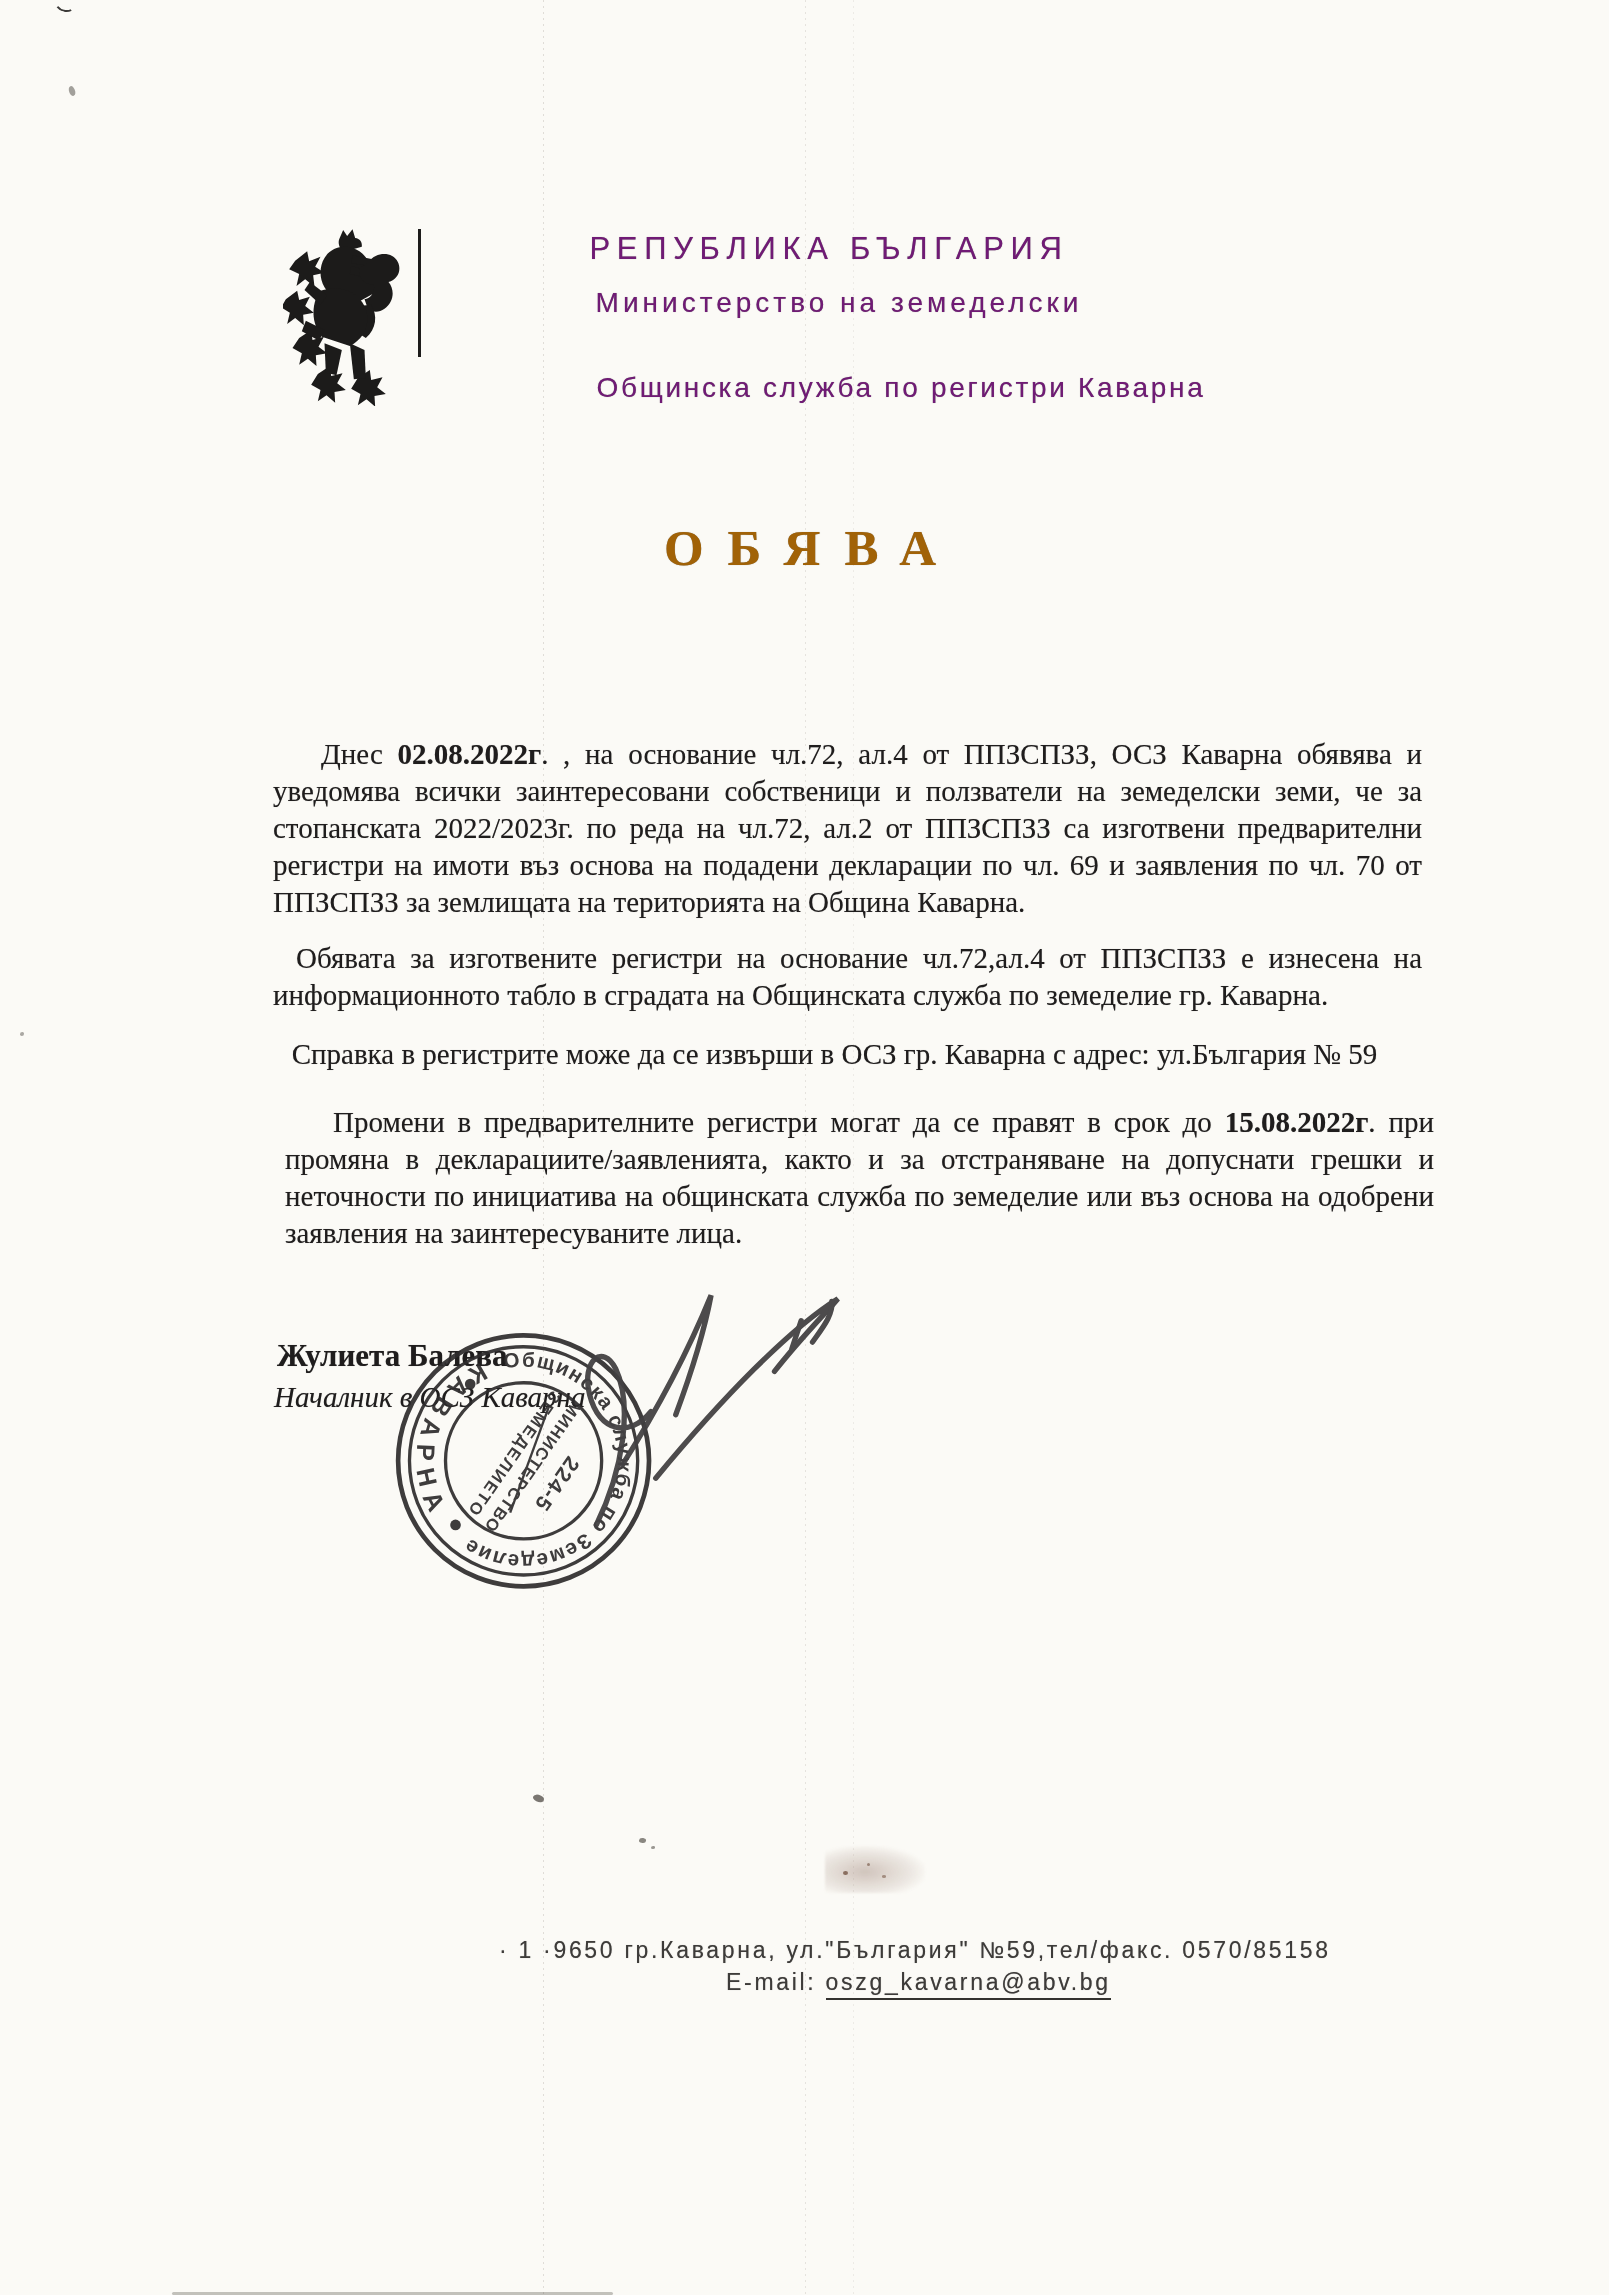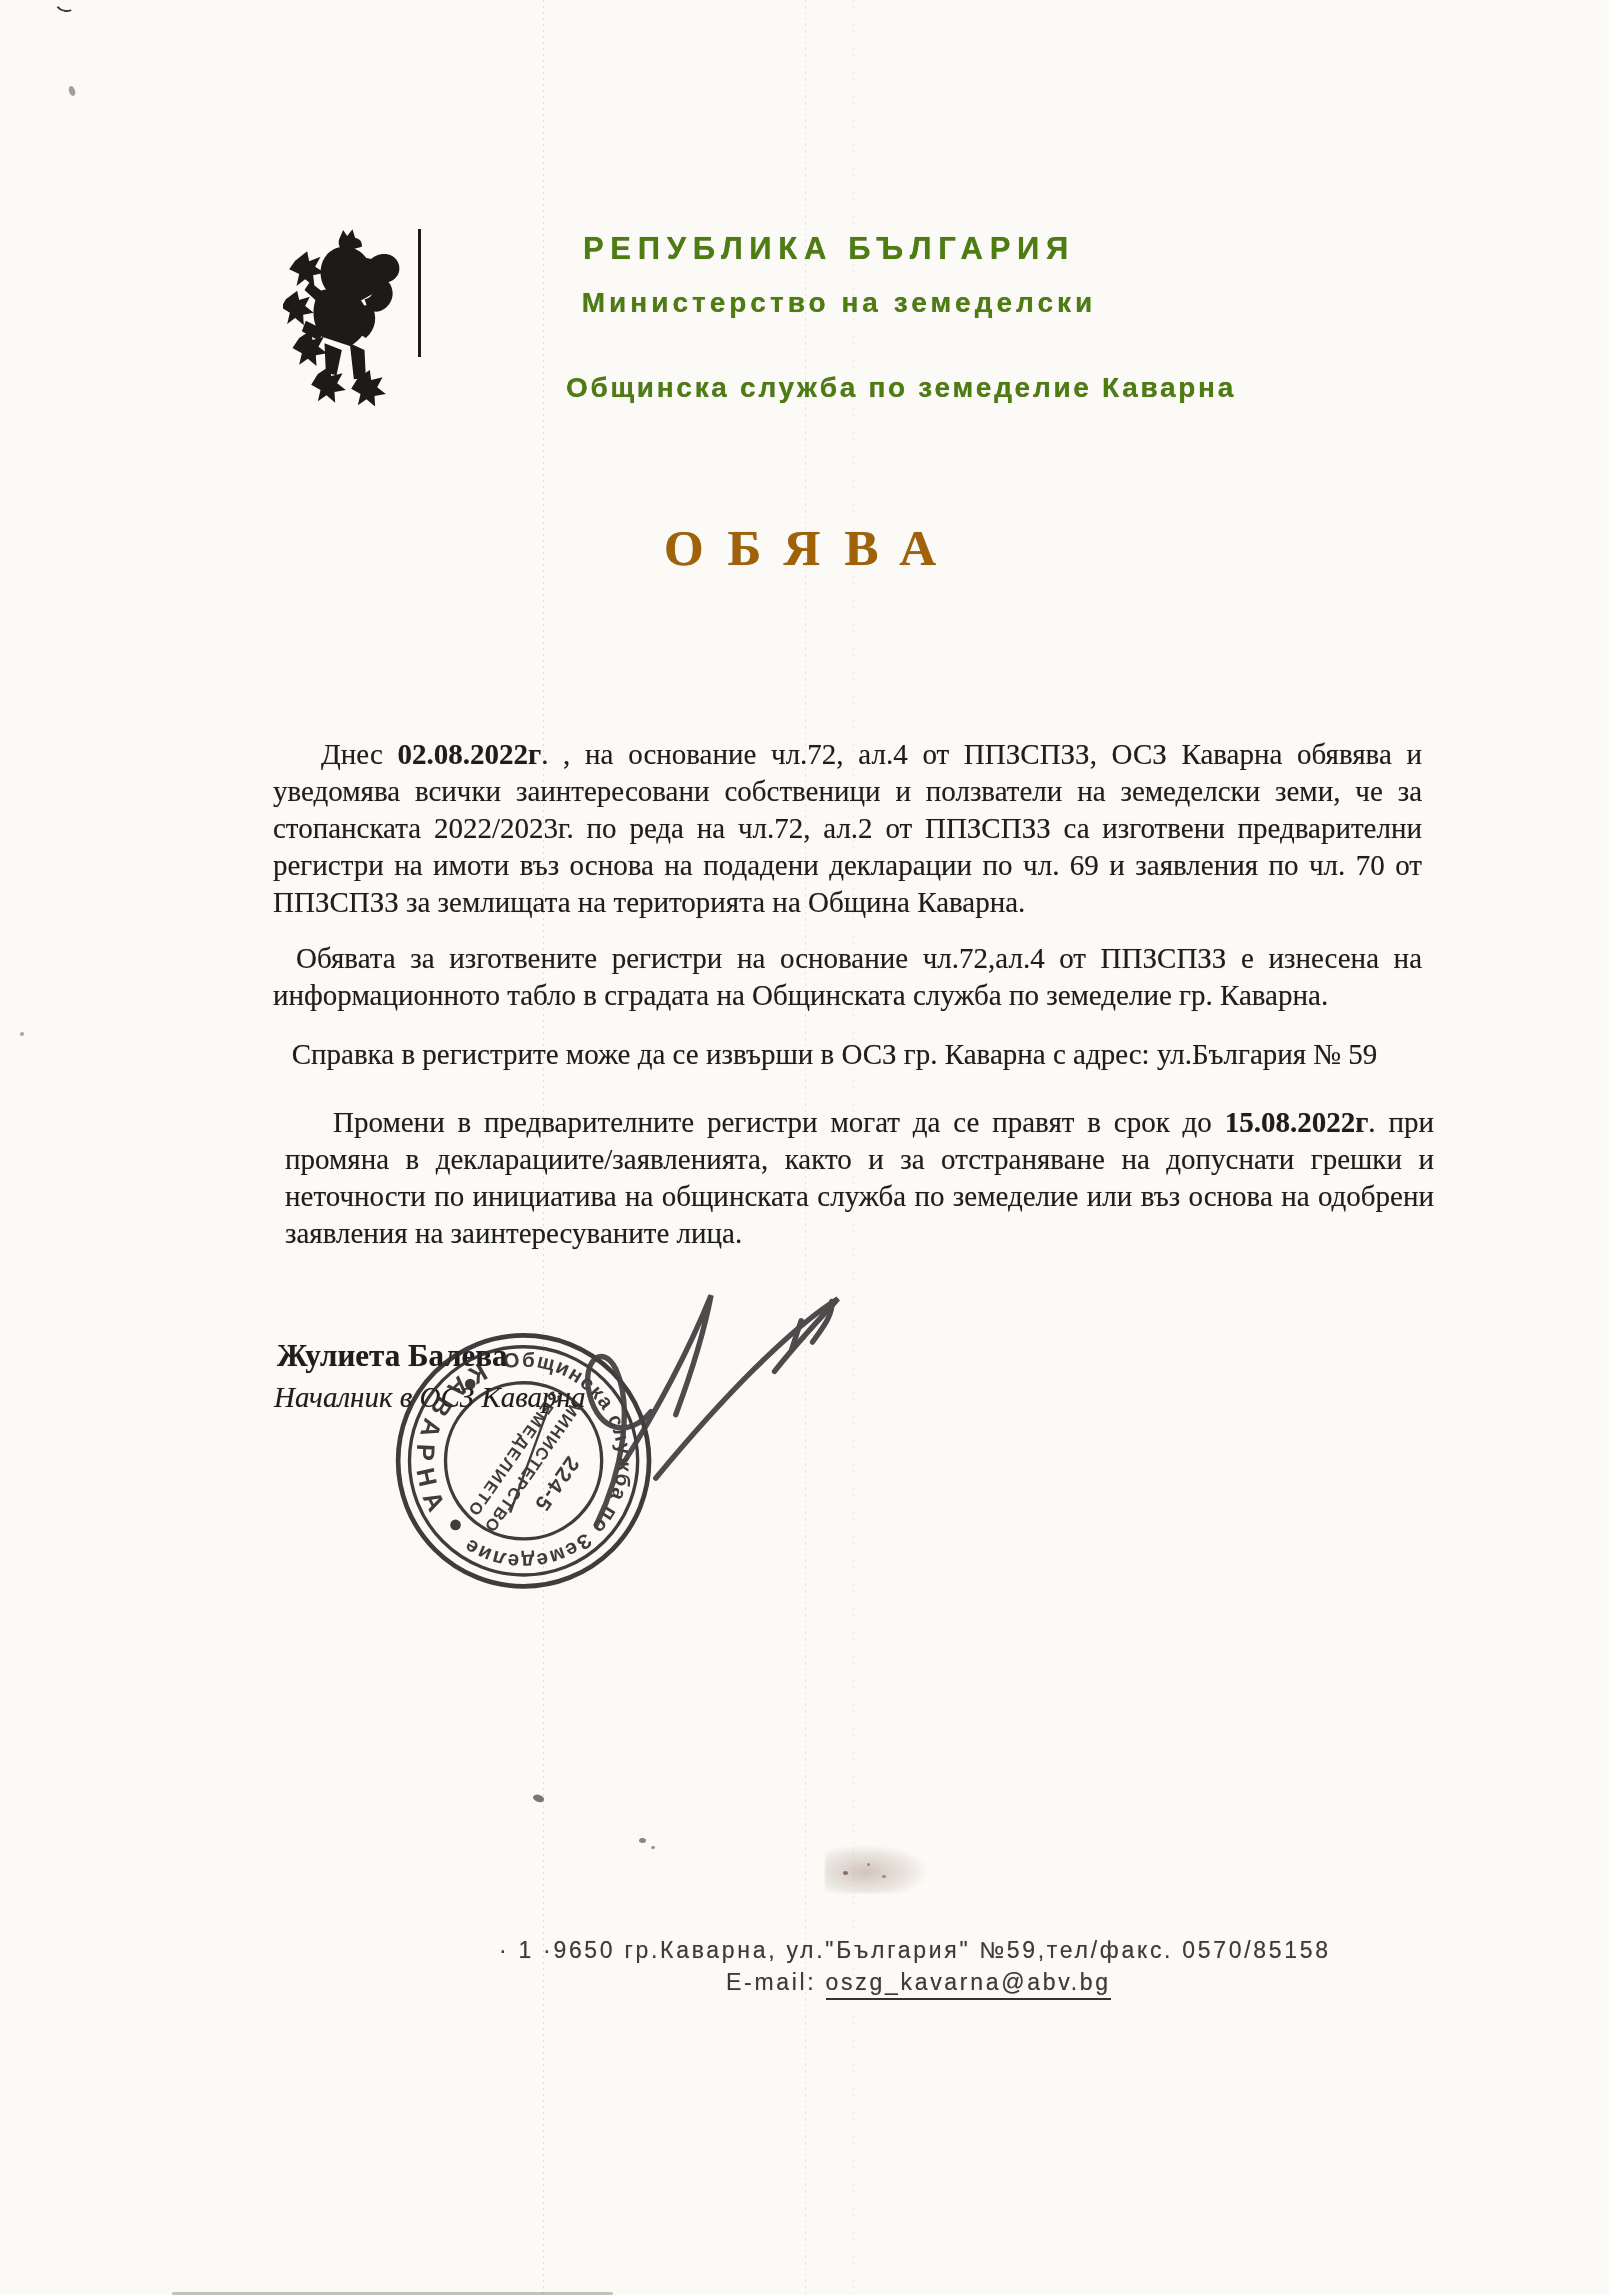--- a/index.html
+++ b/index.html
@@ -31,21 +31,21 @@
   #smudge-dot-1,#smudge-dot-2,#smudge-dot-3{position:absolute;background:#8a6f60;border-radius:50%;}
   #smudge-dot-1{left:843px;top:1871px;width:4.7px;height:4px;}
   #smudge-dot-2{left:867px;top:1863px;width:3.3px;height:3.3px;opacity:.8;}
   #smudge-dot-3{left:882px;top:1875px;width:4px;height:2.7px;opacity:.7;}
   #edge-shadow{position:absolute;left:172px;bottom:0;width:441px;height:3.3px;
     background:rgba(90,85,78,.35);border-radius:2px;}
   
   .lion{position:absolute;left:283px;top:226px;}
   .vrule{position:absolute;left:418px;top:229px;width:2.7px;height:128px;background:#1d1c1b;}
   .hline{position:absolute;transform:translateX(-50%);white-space:nowrap;
-    font-family:"Liberation Sans","DejaVu Sans",sans-serif;font-weight:bold;color:#4d7c0f;
+    font-family:"Liberation Sans","DejaVu Sans",sans-serif;font-weight:normal;color:#701a75;
     text-shadow:0 0 0.7px rgba(20,20,20,.55);}
   #hline-1{left:829px;top:231px;font-size:31px;letter-spacing:6.7px;}
   #hline-2{left:839px;top:287px;font-size:28px;letter-spacing:4px;}
   #hline-3{left:819px;top:330px;font-size:28px;letter-spacing:2.7px;}
   #hline-4{left:901px;top:372px;font-size:28px;letter-spacing:2.7px;}
   
   .doc-title{position:absolute;left:812px;top:519px;transform:translateX(-50%);margin:0;
     font-size:51px;font-weight:bold;letter-spacing:24px;white-space:nowrap;color:#a16207;
     text-shadow:0 0 0.7px rgba(25,25,25,.5);}
   
@@ -120,21 +120,21 @@
 
       <path d="M40,84 L66,104 L56,118 L32,96 Z"></path>
       <path d="M34,142 L62,156 L54,172 L28,158 Z"></path>
       <path d="M62,176 L88,186 L80,224 L64,220 Z"></path>
       <path d="M100,176 L122,186 L124,228 L106,230 Z"></path>
     </g>
   </svg>
   <div class="vrule"></div>
   <div class="hline" id="hline-1">РЕПУБЛИКА БЪЛГАРИЯ</div>
   <div class="hline" id="hline-2">Министерство на земеделски</div>
-  <div class="hline" id="hline-4">Общинска служба по земеделие Каварна</div>
+  <div class="hline" id="hline-4">Общинска служба по регистри Каварна</div>
 
   <h1 class="doc-title">ОБЯВА</h1>
 
   <main>
       <p class="para" id="p-0"><span class="seg">Днес </span><span class="seg bold">02.08.2022г</span><span class="seg">. , на основание чл.72, ал.4 от ППЗСПЗЗ, ОСЗ Каварна обявява и уведомява всички заинтересовани собственици и ползватели на земеделски земи, че за стопанската 2022/2023г. по реда на чл.72, ал.2 от ППЗСПЗЗ са изготвени предварителни регистри на имоти въз основа на подадени декларации по чл. 69 и заявления по чл. 70 от ППЗСПЗЗ за землищата на територията на Община Каварна.</span></p>
       <p class="para" id="p-1"><span class="seg">Обявата за изготвените регистри на основание чл.72,ал.4 от ППЗСПЗЗ е изнесена на информационното табло в сградата на Общинската служба по земеделие гр. Каварна.</span></p>
       <p class="para" id="p-2"><span class="seg">Справка в регистрите може да се извърши в ОСЗ  гр. Каварна с адрес: ул.България № 59</span></p>
       <p class="para" id="p-3"><span class="seg">Промени в предварителните регистри могат да се правят в срок до </span><span class="seg bold">15.08.2022г</span><span class="seg">. при промяна в декларациите/заявленията, както и за отстраняване на допуснати грешки и неточности по инициатива на общинската служба по земеделие или въз основа на одобрени заявления на заинтересуваните лица.</span></p>
     </main>
 

